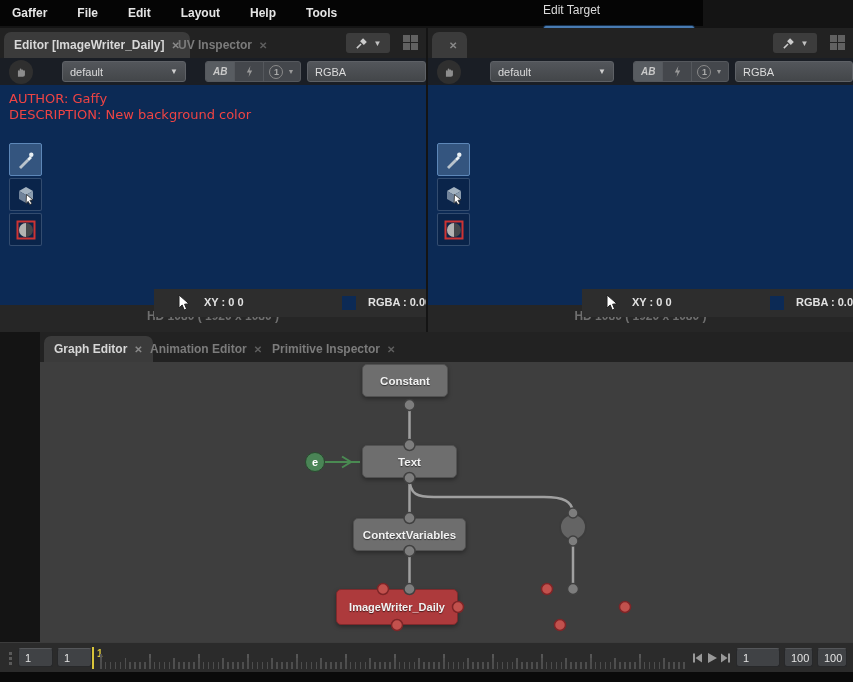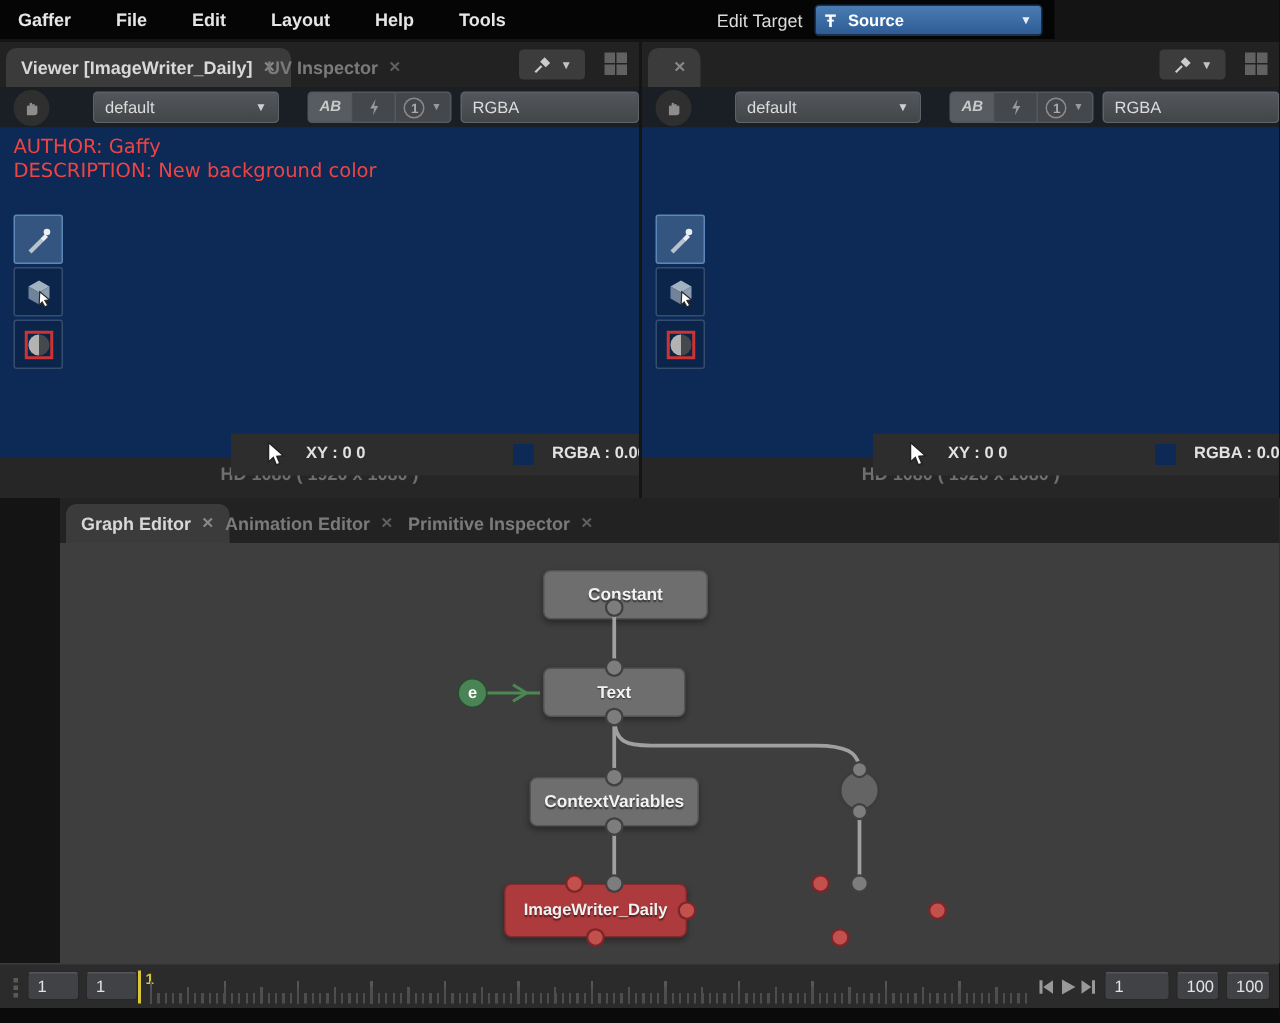--- a/index.html
+++ b/index.html
@@ -4,21 +4,21 @@
 <style>
   html,body{margin:0;padding:0;background:#0b0b0b;}
   #app{position:relative;width:853px;height:682px;background:#141414;overflow:hidden;
        font-family:"Liberation Sans",sans-serif;-webkit-font-smoothing:antialiased;}
 
   
   .menubar{position:absolute;left:0;top:0;width:703px;height:26px;background:#050505;
            display:flex;align-items:center;}
   .menu-item{color:#e6e6e6;font-size:12px;font-weight:bold;padding:0 15px;cursor:default;}
   .menu-item:first-child{padding-left:12px;}
-  .edit-target{position:absolute;right:8px;top:3px;display:flex;align-items:center;gap:8px;}
+  .edit-target{position:absolute;right:8px;top:3px;display:flex;align-items:flex-start;gap:8px;flex-direction:column;}
   .edit-target-label{color:#dcdcdc;font-size:12px;}
   .edit-target-select{width:138px;height:19px;border-radius:3px;border:1px solid #16304d;
       background:linear-gradient(#4a7cb2,#2d5c94);display:flex;align-items:center;
       color:#fff;font-size:11px;font-weight:bold;padding:0 6px;}
   .edit-target-select .pin-glyph{font-size:12px;margin-right:8px;font-weight:bold;}
   .edit-target-select .chev{margin-left:auto;font-size:8px;color:#e8eef5;}
 
   
   .panel{position:absolute;top:28px;height:304px;background:#262626;overflow:hidden;}
   .panel.left{left:0;width:426px;}
@@ -125,21 +125,21 @@
         <span class="pin-glyph">Ŧ</span>
         <span>Source</span>
         <span class="chev">▼</span>
       </div>
     </div>
   </div>
 
   <div class="panel left">
     <div class="tabbar">
       <div class="tab" style="left:4px;">
-        <span>Viewer [ImageWriter_Daily]</span>
+        <span>Editor [ImageWriter_Daily]</span>
         <span class="close">✕</span>
       </div>
       <div class="tab inactive" style="left:168px;">
         <span>UV Inspector</span>
         <span class="close">✕</span>
       </div>
       <div class="pin-btn" style="right:36px;">
         <svg width="13" height="13" viewBox="0 0 14 14">
           <path d="M2 12 L6.5 7.5" stroke="#cccccc" stroke-width="1.6" fill="none"></path>
           <path d="M5.5 4.5 l3.2-3.2 4 4 -3.2 3.2 z" fill="#cccccc"></path>
@@ -315,21 +315,21 @@
       <div class="grid-icon" style="right:8px;"></div>
     </div>
 
     <div class="gcanvas">
       <svg class="note-icon" width="24" height="20" viewBox="0 0 24 20">
         <rect x="1" y="1" width="21" height="13" rx="3" fill="#8f8f8f"></rect>
         <path d="M7 14 v4.5 L11.5 14 z" fill="#8f8f8f"></path>
         <path d="M5 5.2 h13 M5 8.6 h13" stroke="#5a5a5a" stroke-width="1.3"></path>
       </svg>
 
-      <div class="gnode" style="left:322px;top:18px;width:110px;height:33px;">Constant</div>
+      <div class="gnode" style="left:322px;top:2px;width:86px;height:33px;">Constant</div>
       <div class="gnode" style="left:322px;top:83px;width:95px;height:33px;">Text</div>
       <div class="gnode red" style="left:296px;top:227px;width:122px;height:36px;">ImageWriter_Daily</div>
       <div class="gnode" style="left:313px;top:156px;width:113px;height:33px;">ContextVariables</div>
       <div class="enode">e</div>
 
       <svg class="wires" width="853" height="280" viewBox="0 0 853 280">
         <g stroke="#a0a0a0" stroke-width="2.5" fill="none">
           <path d="M369.5 43 V83"></path>
           <path d="M369.5 116 V156"></path>
           <path d="M369.5 189 V227"></path>

